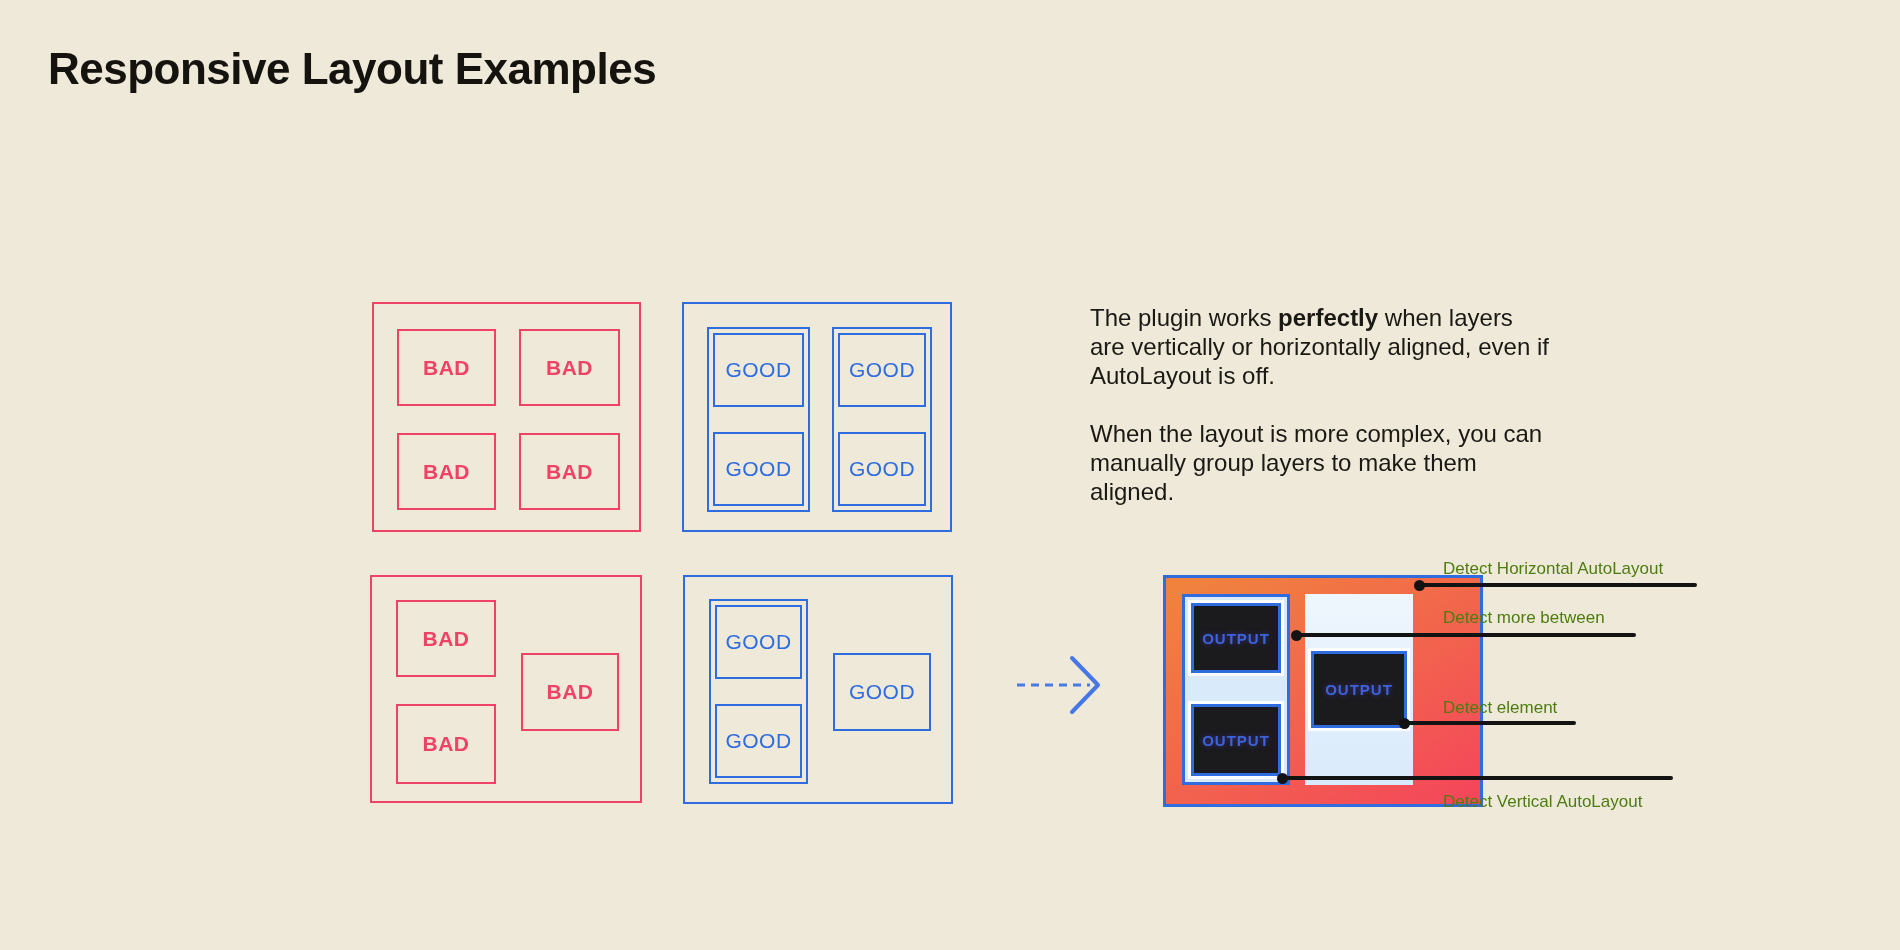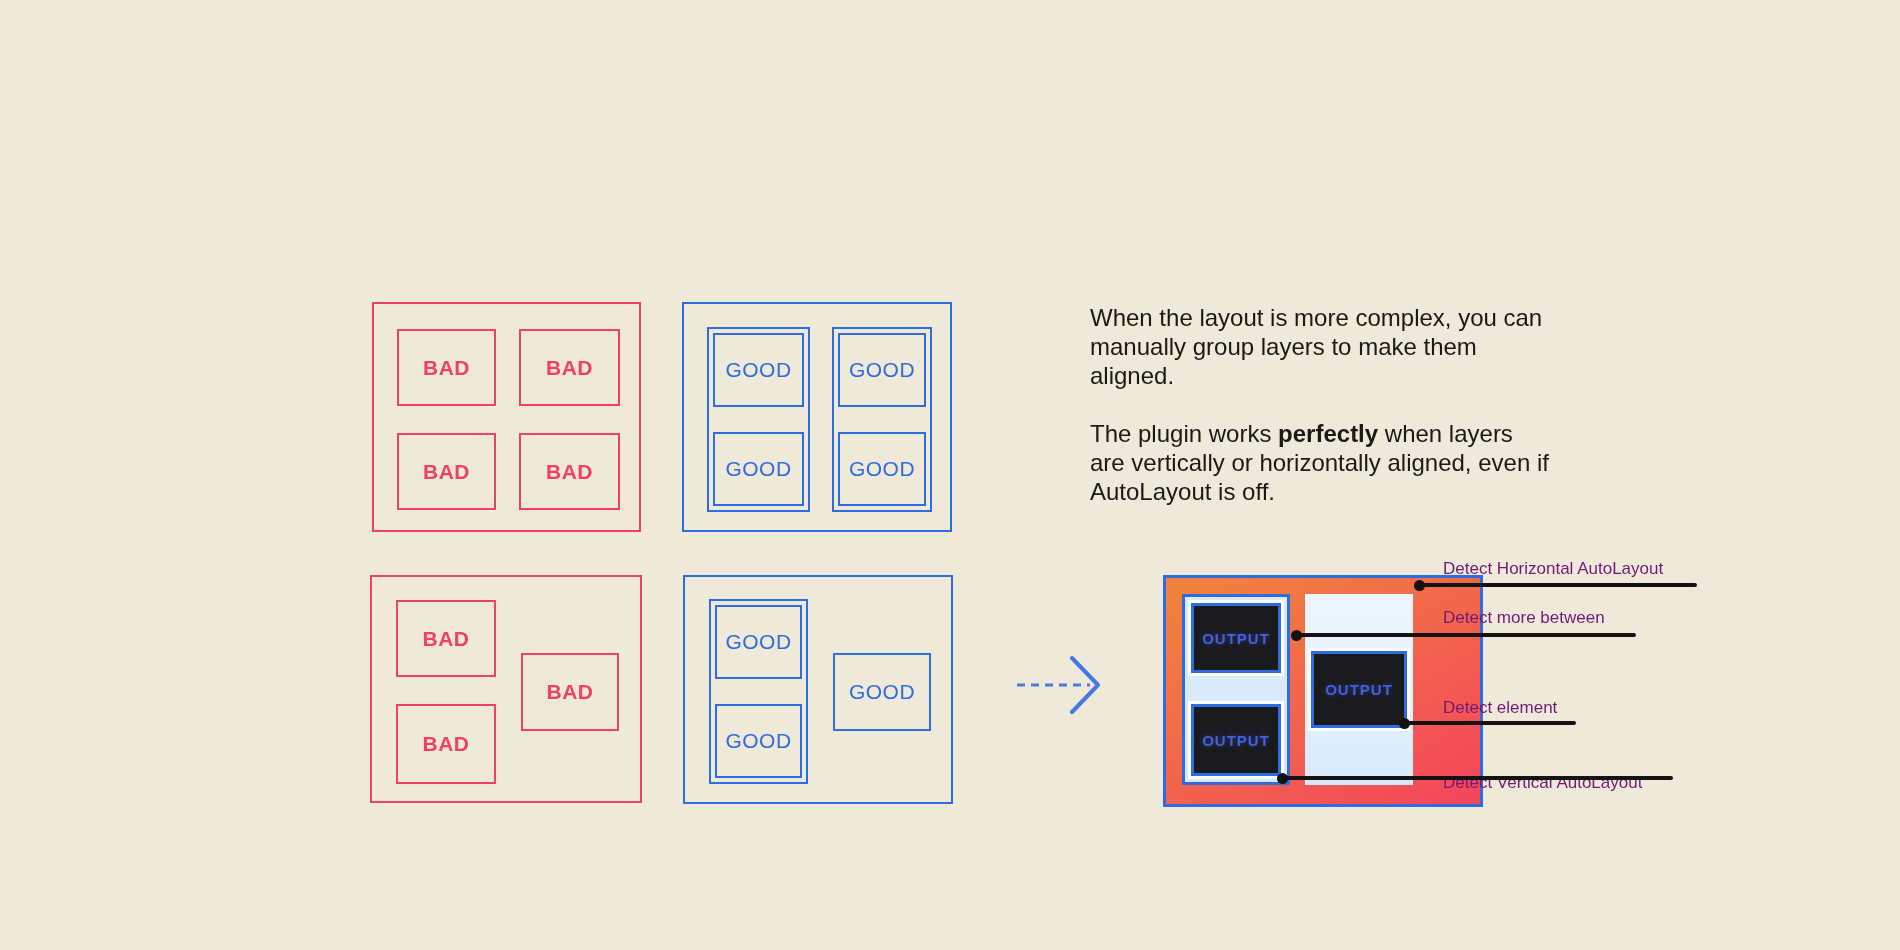--- a/index.html
+++ b/index.html
@@ -57,49 +57,50 @@
   .obox{
     border:3px solid var(--good,#2E6CE0);box-sizing:border-box;
     background:var(--dark,#1B1B1E);box-shadow:0 0 0 3px rgba(255,255,255,.92);
     display:flex;align-items:center;justify-content:center;
     color:var(--output_text,#3C64D9);font-size:15px;font-weight:700;letter-spacing:1px;
     text-shadow:0 0 5px rgba(85,70,220,.55);
   }
   
   .ann-line{position:absolute;height:4px;background:#131313;border-radius:2px;}
   .ann-dot{position:absolute;width:11px;height:11px;border-radius:50%;background:#131313;}
-  .ann-label{position:absolute;font-size:17px;font-weight:500;color:#701a75;white-space:nowrap;}
+  .ann-label{position:absolute;font-size:17px;font-weight:500;color:#4d7c0f;white-space:nowrap;}
 </style>
 </head>
 <body>
 
 <div class="canvas">
 
+  <h1 class="title">Responsive Layout Examples</h1>
 
   <div class="frame red" style="left:372px;top:302px;width:269px;height:230px">
     <div class="cell red" style="left:23px;top:25px;width:99px;height:77px">BAD</div>
     <div class="cell red" style="left:145px;top:25px;width:101px;height:77px">BAD</div>
     <div class="cell red" style="left:23px;top:129px;width:99px;height:77px">BAD</div>
     <div class="cell red" style="left:145px;top:129px;width:101px;height:77px">BAD</div>
   </div>
 
   <div class="frame blue" style="left:682px;top:302px;width:270px;height:230px">
     <div class="wrap" style="left:23px;top:23px;width:103px;height:185px">
       <div class="cell blue">GOOD</div>
       <div class="cell blue">GOOD</div>
     </div>
     <div class="wrap" style="left:148px;top:23px;width:100px;height:185px">
       <div class="cell blue">GOOD</div>
       <div class="cell blue">GOOD</div>
     </div>
   </div>
 
   <div class="desc" style="left:1090px;top:303px;width:460px">
+    <p><span>The plugin works </span><b>perfectly</b><span> when layers are vertically or horizontally aligned, even if AutoLayout is off.</span></p>
     <p>When the layout is more complex, you can manually group layers to make them aligned.</p>
-    <p><span>The plugin works </span><b>perfectly</b><span> when layers are vertically or horizontally aligned, even if AutoLayout is off.</span></p>
   </div>
 
   <div class="frame red" style="left:370px;top:575px;width:272px;height:228px">
     <div class="cell red" style="left:24px;top:23px;width:100px;height:77px">BAD</div>
     <div class="cell red" style="left:24px;top:127px;width:100px;height:80px">BAD</div>
     <div class="cell red" style="left:149px;top:76px;width:98px;height:78px">BAD</div>
   </div>
 
   <div class="frame blue" style="left:683px;top:575px;width:270px;height:229px">
     <div class="wrap" style="left:24px;top:22px;width:99px;height:185px">
@@ -129,17 +130,17 @@
   <div class="ann-dot" style="left:1414px;top:580px"></div>
 
   <div class="ann-label" style="left:1443px;top:608px">Detect more between</div>
   <div class="ann-line" style="left:1297px;top:633px;width:339px"></div>
   <div class="ann-dot" style="left:1291px;top:630px"></div>
 
   <div class="ann-label" style="left:1443px;top:698px">Detect element</div>
   <div class="ann-line" style="left:1405px;top:721px;width:171px"></div>
   <div class="ann-dot" style="left:1399px;top:718px"></div>
 
-  <div class="ann-label" style="left:1443px;top:773px">Detect Vertical AutoLayout</div>
+  <div class="ann-label" style="left:1443px;top:792px">Detect Vertical AutoLayout</div>
   <div class="ann-line" style="left:1283px;top:776px;width:390px"></div>
   <div class="ann-dot" style="left:1277px;top:773px"></div>
 
 </div>
 
 </body></html>

